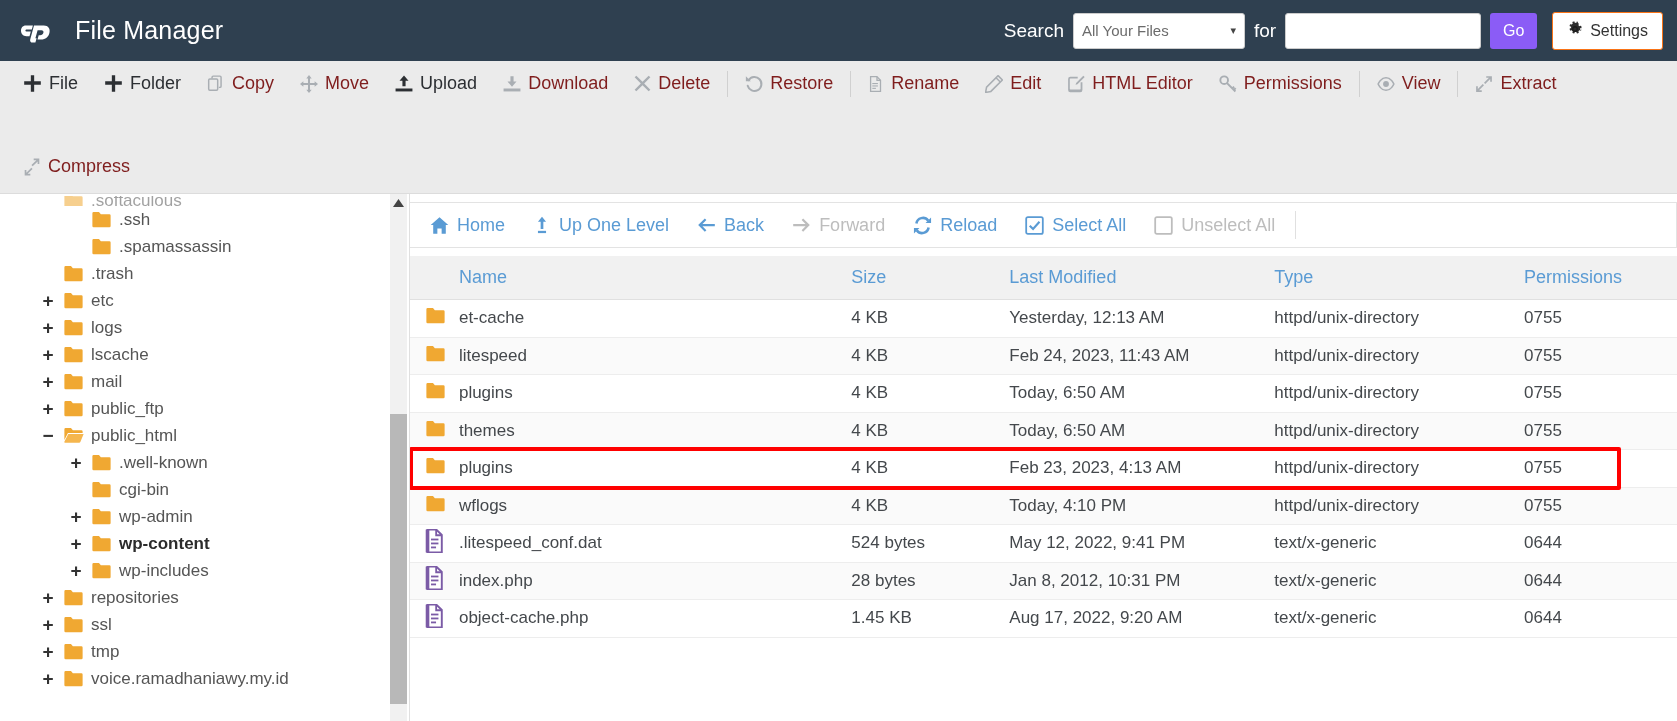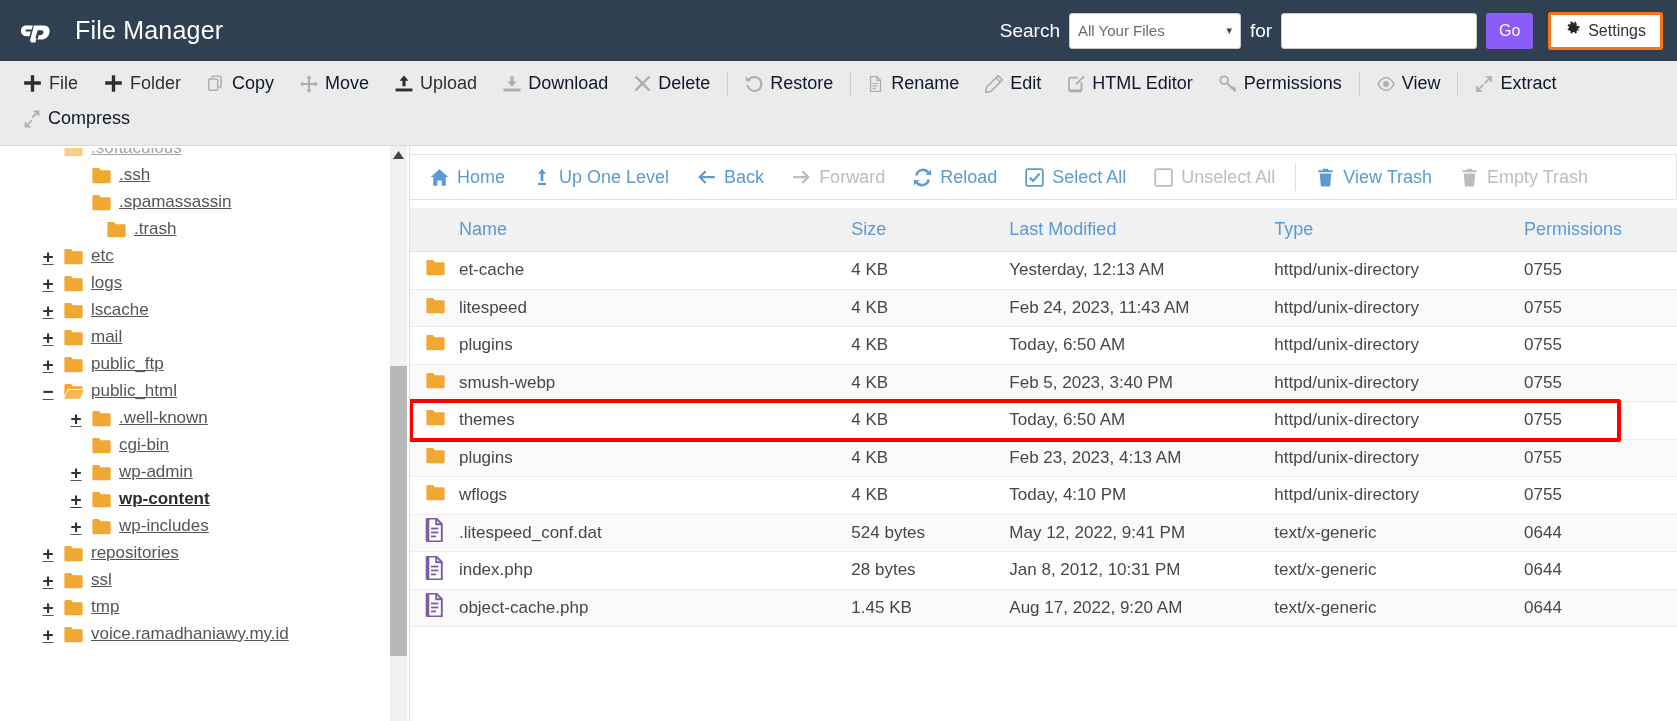--- a/index.html
+++ b/index.html
@@ -80,21 +80,21 @@
     border: none;
     border-radius: 3px;
     font-size: 16px;
     cursor: pointer;
     font-family: "Liberation Sans", sans-serif;
     padding: 0 12px;
   }
   .settings-btn {
     height: 38px;
     background: #ffffff;
-    border: 3px solid #f97316;
+    border: 1px solid #f97316;
     border-radius: 3px;
     color: #333333;
     font-size: 16px;
     padding: 0 14px;
     display: flex;
     align-items: center;
     gap: 7px;
     cursor: pointer;
     font-family: "Liberation Sans", sans-serif;
     margin-left: 6px;
@@ -114,55 +114,54 @@
     display: flex;
     align-items: center;
     gap: 7px;
     padding: 5px 13px;
     font-size: 18px;
     color: #2c2f33;
     white-space: nowrap;
     cursor: pointer;
     height: 33px;
   }
-  .tb-item.disabled { color: #0f172a; cursor: default; }
+  .tb-item.disabled { color: #7f1d1d; cursor: default; }
   .tb-item .ic { display: inline-flex; align-items: center; }
   .tb-sep {
     width: 1px; height: 26px;
     background: #d0d0d0;
     margin: 0 4px;
   }
-  .tb-row2 { width: 100%; display: flex; padding-top: 2px; }
+  .tb-row2 { width: 100%; display: flex; padding-top: 2px; margin-top: 48px; }
 
   
   .body-wrap {
     display: flex;
     height: calc(721px - 61px - 80px);
     position: relative;
   }
 
   
   .sidebar {
     width: 382px;
     background: #ffffff;
     padding-top: 2px;
     overflow: hidden;
     position: relative;
     flex: 0 0 382px;
   }
   .tree-item {
     display: flex;
-    align-items: flex-end;
+    align-items: center;
     height: 27px;
     font-size: 17px;
     color: #555555;
     white-space: nowrap;
     cursor: pointer;
     gap: 6px;
-    text-decoration: underline;
   }
   .tree-item.clipped { height: 10px; overflow: hidden; opacity: .55; }
   .tree-item.bold { font-weight: bold; color: #2c2c2c; }
   .expander {
     width: 16px;
     font-size: 19px;
     font-weight: bold;
     color: #333;
     text-align: center;
     line-height: 1;
@@ -479,21 +478,21 @@
         </div>
         <div class="tree-item" style="padding-left: 68px;">
           <span class="expander empty">+</span>
           <span class="folder-ic">
             <svg width="23" height="19" viewBox="0 0 16 15">
               <path d="M0.8 2.6 a1 1 0 0 1 1-1 H6 l1.5 1.7 h6.7 a1 1 0 0 1 1 1 v8.4 a1 1 0 0 1-1 1 H1.8 a1 1 0 0 1-1-1 z" fill="#f0a832"></path>
             </svg>
           </span>
           <span>.spamassassin</span>
         </div>
-        <div class="tree-item" style="padding-left: 83px;">
+        <div class="tree-item" style="padding-left: 40px;">
           <span class="expander empty">+</span>
           <span class="folder-ic">
             <svg width="23" height="19" viewBox="0 0 16 15">
               <path d="M0.8 2.6 a1 1 0 0 1 1-1 H6 l1.5 1.7 h6.7 a1 1 0 0 1 1 1 v8.4 a1 1 0 0 1-1 1 H1.8 a1 1 0 0 1-1-1 z" fill="#f0a832"></path>
             </svg>
           </span>
           <span>.trash</span>
         </div>
         <div class="tree-item" style="padding-left: 40px;">
           <span class="expander">+</span>
@@ -703,40 +702,20 @@
           <div class="nav-item disabled">
             <span style="display:inline-flex;align-items:center;">
               <svg width="19" height="19" viewBox="0 0 16 16">
                 <rect x="1" y="1" width="14" height="14" rx="1.4" fill="none" stroke="#bdbdbd" stroke-width="1.5"></rect>
               </svg>
             </span>
             <span>Unselect All</span>
           </div>
         </div>
       <div class="nav-sep"></div>
-      <div id="nav-trash" style="display:flex;align-items:center;">
-          <div class="nav-item">
-            <span style="display:inline-flex;align-items:center;">
-              <svg width="19" height="19" viewBox="0 0 16 16">
-                <path d="M6 0.6 h4 l.6 1.2 H14 v1.7 H2 V1.8 h3.4 z" fill="#5a9bd4"></path>
-                <path d="M3.2 4.6 h9.6 l-.8 10.1 a1 1 0 0 1-1 .9 H5 a1 1 0 0 1-1-.9 z" fill="#5a9bd4"></path>
-              </svg>
-            </span>
-            <span>View Trash</span>
-          </div>
-          <div class="nav-item disabled">
-            <span style="display:inline-flex;align-items:center;">
-              <svg width="19" height="19" viewBox="0 0 16 16">
-                <path d="M6 0.6 h4 l.6 1.2 H14 v1.7 H2 V1.8 h3.4 z" fill="#bdbdbd"></path>
-                <path d="M3.2 4.6 h9.6 l-.8 10.1 a1 1 0 0 1-1 .9 H5 a1 1 0 0 1-1-.9 z" fill="#bdbdbd"></path>
-              </svg>
-            </span>
-            <span>Empty Trash</span>
-          </div>
-        </div>
     </div>
 
     <table class="tbl">
       <thead>
         <tr>
           <th class="col-icon"></th>
           <th class="col-name">Name</th>
           <th class="col-size">Size</th>
           <th class="col-mod">Last Modified</th>
           <th class="col-type">Type</th>
@@ -770,32 +749,20 @@
           </tr>
           <tr id="row-2">
             <td class="col-icon"><span style="display:inline-flex;align-items:center;">
                 <svg width="23" height="19" viewBox="0 0 16 15">
                   <path d="M0.8 2.6 a1 1 0 0 1 1-1 H6 l1.5 1.7 h6.7 a1 1 0 0 1 1 1 v8.4 a1 1 0 0 1-1 1 H1.8 a1 1 0 0 1-1-1 z" fill="#f0a832"></path>
                 </svg>
               </span></td>
             <td class="col-name">plugins</td>
             <td class="col-size">4 KB</td>
             <td class="col-mod">Today, 6:50 AM</td>
-            <td class="col-type">httpd/unix-directory</td>
-            <td class="col-perm">0755</td>
-          </tr>
-          <tr id="row-3">
-            <td class="col-icon"><span style="display:inline-flex;align-items:center;">
-                <svg width="23" height="19" viewBox="0 0 16 15">
-                  <path d="M0.8 2.6 a1 1 0 0 1 1-1 H6 l1.5 1.7 h6.7 a1 1 0 0 1 1 1 v8.4 a1 1 0 0 1-1 1 H1.8 a1 1 0 0 1-1-1 z" fill="#f0a832"></path>
-                </svg>
-              </span></td>
-            <td class="col-name">smush-webp</td>
-            <td class="col-size">4 KB</td>
-            <td class="col-mod">Feb 5, 2023, 3:40 PM</td>
             <td class="col-type">httpd/unix-directory</td>
             <td class="col-perm">0755</td>
           </tr>
           <tr id="row-4">
             <td class="col-icon"><span style="display:inline-flex;align-items:center;">
                 <svg width="23" height="19" viewBox="0 0 16 15">
                   <path d="M0.8 2.6 a1 1 0 0 1 1-1 H6 l1.5 1.7 h6.7 a1 1 0 0 1 1 1 v8.4 a1 1 0 0 1-1 1 H1.8 a1 1 0 0 1-1-1 z" fill="#f0a832"></path>
                 </svg>
               </span></td>
             <td class="col-name">themes</td>

